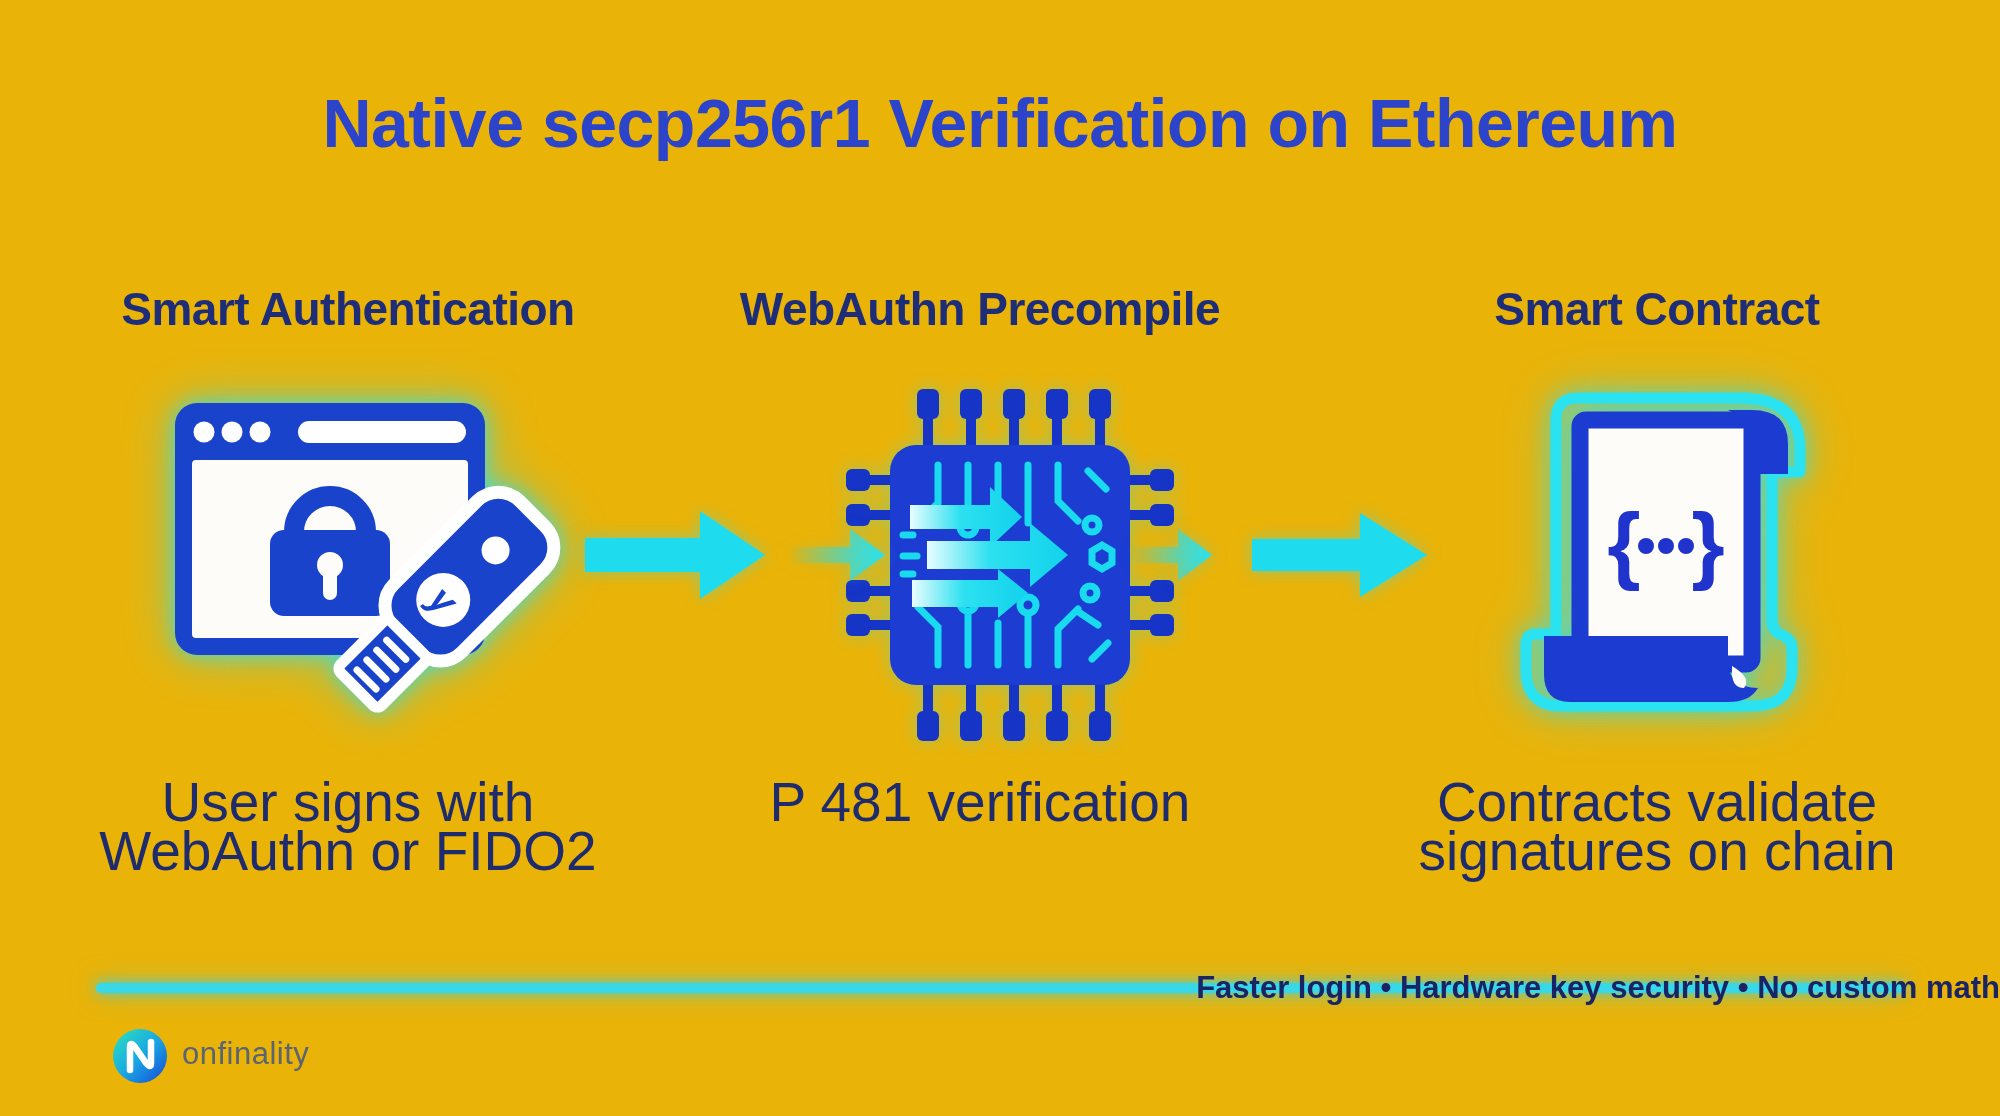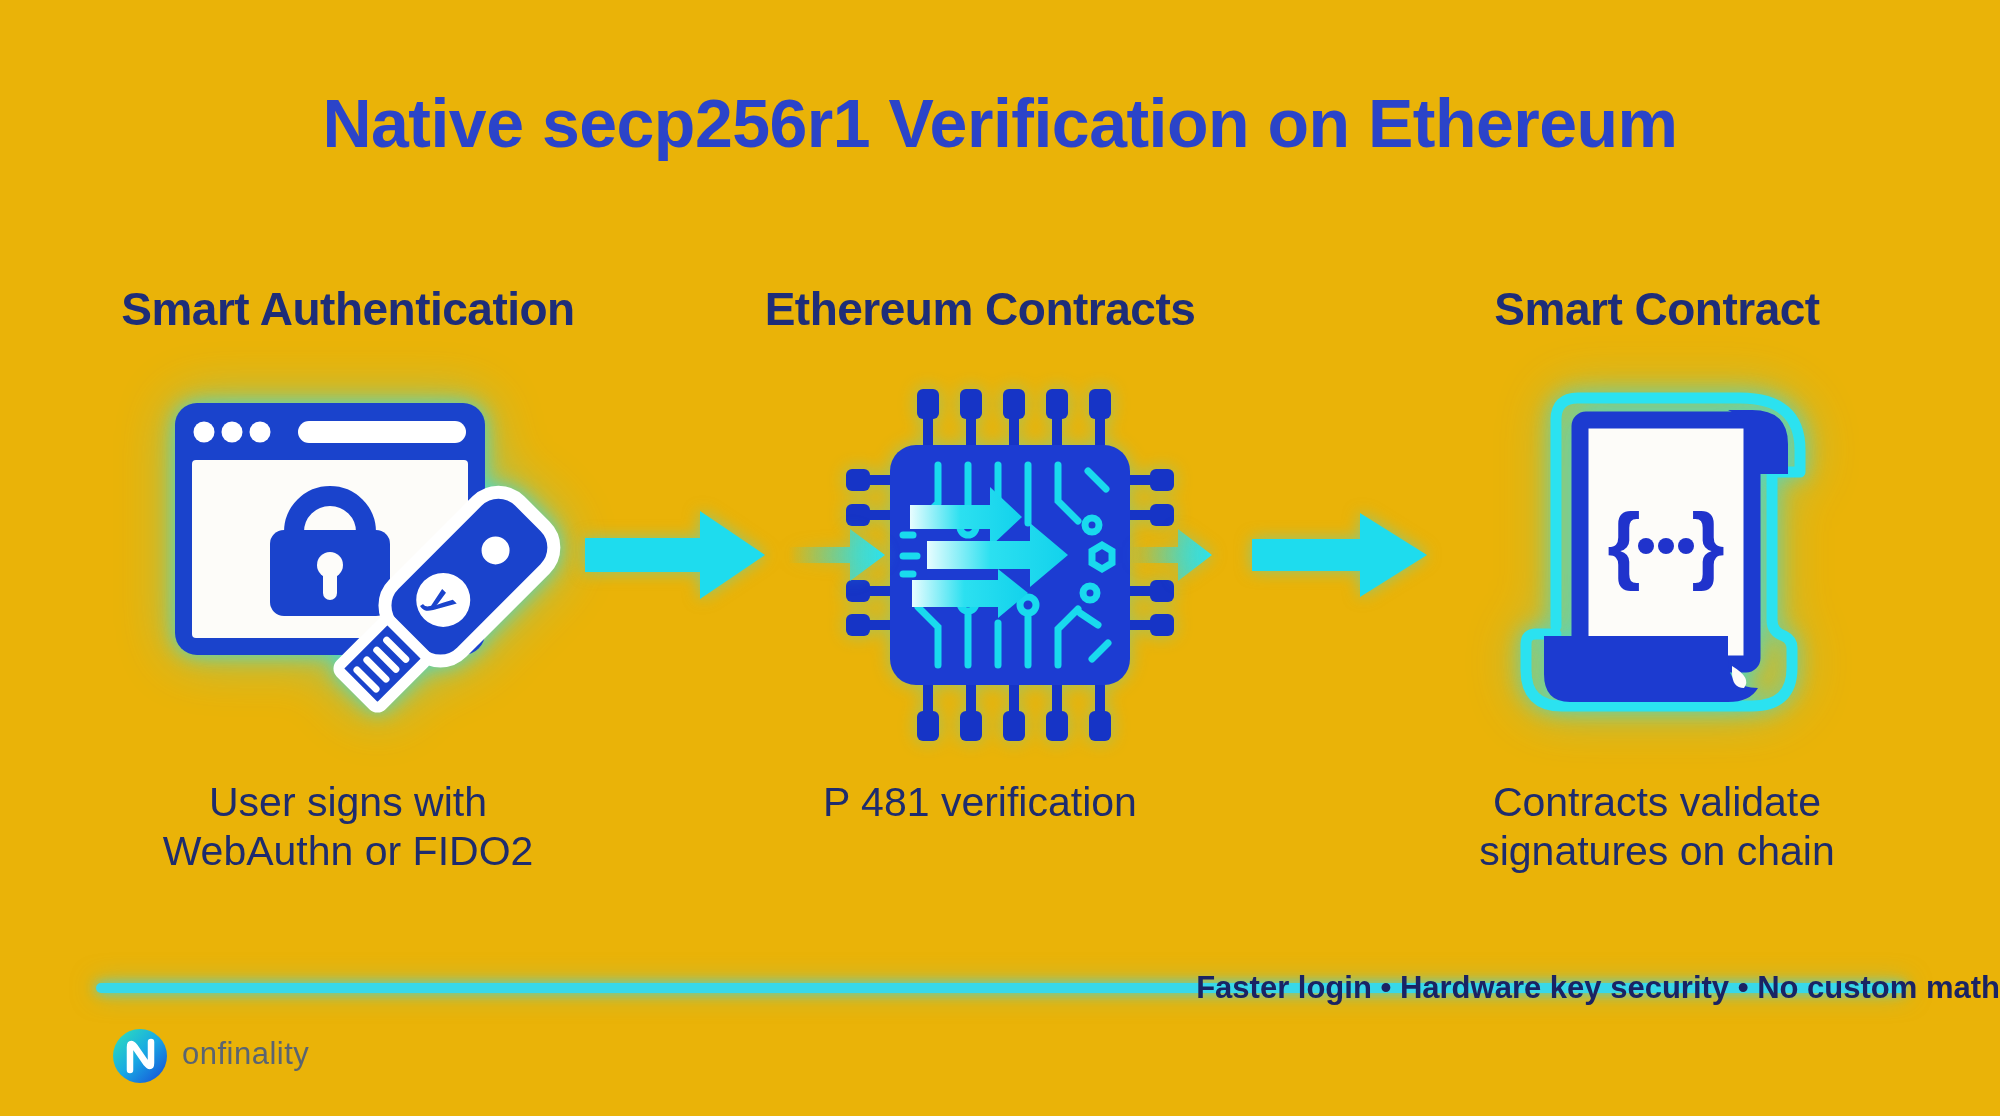--- a/index.html
+++ b/index.html
@@ -11,21 +11,21 @@
   .page-title{
     position:absolute;top:84px;left:0;width:100%;text-align:center;
     font-size:68px;font-weight:600;letter-spacing:-0.5px;color:#2b44c9;
   }
   .col-heading{
     position:absolute;top:282px;width:576px;text-align:center;
     font-size:46px;font-weight:600;letter-spacing:-0.5px;color:#1e2d78;
   }
   .col-caption{
     position:absolute;top:778px;width:576px;text-align:center;
-    font-size:41px;line-height:49px;font-weight:500;color:#1e2c6e;
+    font-size:55px;line-height:49px;font-weight:500;color:#1e2c6e;
   }
   .c1{left:60px}.c2{left:692px}.c3{left:1369px}
   .icon-auth{position:absolute;left:140px;top:380px;
     filter:drop-shadow(0 0 10px rgba(44,224,240,.75)) drop-shadow(0 0 26px rgba(44,224,240,.45));}
   .icon-chip{position:absolute;left:840px;top:375px;
     filter:drop-shadow(0 0 9px rgba(44,224,240,.40));}
   .icon-scroll{position:absolute;left:1500px;top:376px;
     filter:drop-shadow(0 0 10px rgba(44,224,240,.70)) drop-shadow(0 0 24px rgba(44,224,240,.40));}
   .flow-arrows{position:absolute;left:560px;top:495px;
     filter:drop-shadow(0 0 8px rgba(44,224,240,.5));}
@@ -45,21 +45,21 @@
   }
 </style>
 </head>
 <body>
 
 <div class="canvas">
 
   <div class="page-title">Native secp256r1 Verification on Ethereum</div>
 
   <div class="col-heading c1">Smart Authentication</div>
-  <div class="col-heading c2">Ethereum Contracts</div>
+  <div class="col-heading c2">WebAuthn Precompile</div>
   <div class="col-heading c3">Smart Contract</div>
 
   <svg class="icon-auth" width="460" height="360" viewBox="0 0 460 360">
     <rect x="35" y="23" width="310" height="252" rx="22" fill="#1a43cc"></rect>
     <rect x="52" y="80" width="276" height="178" rx="4" fill="#fdfcf9"></rect>
     <circle cx="64" cy="52" r="10.5" fill="#ffffff"></circle>
     <circle cx="92" cy="52" r="10.5" fill="#ffffff"></circle>
     <circle cx="120" cy="52" r="10.5" fill="#ffffff"></circle>
     <rect x="158" y="41" width="168" height="22" rx="11" fill="#ffffff"></rect>
 

